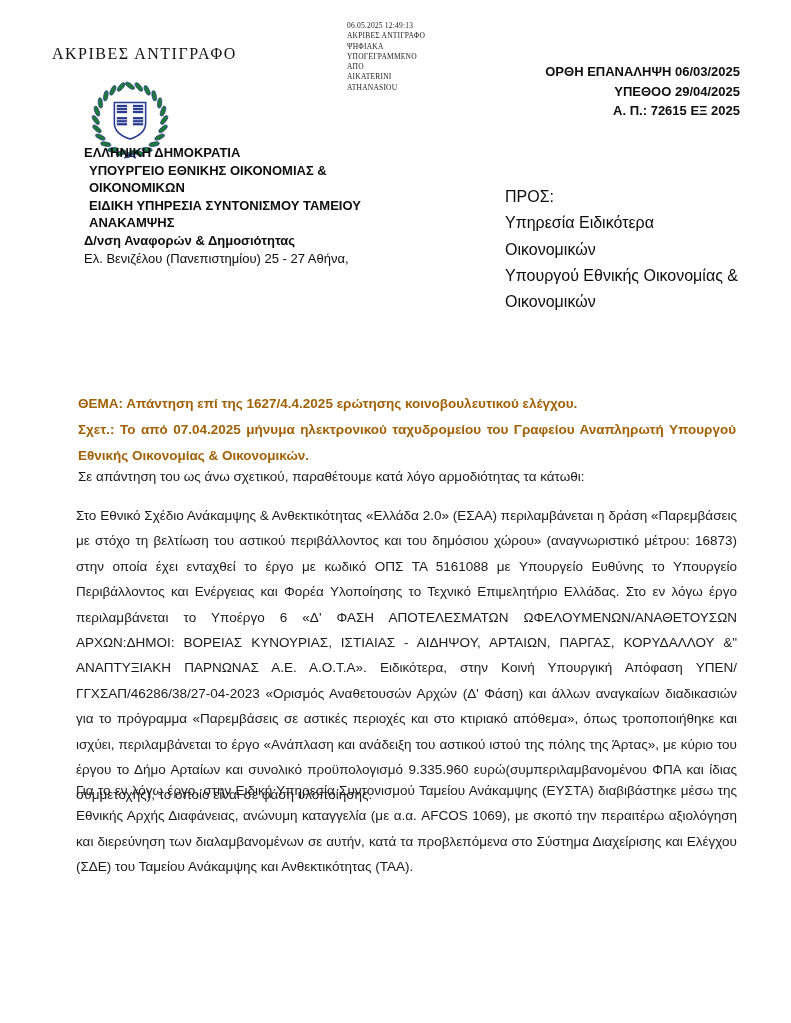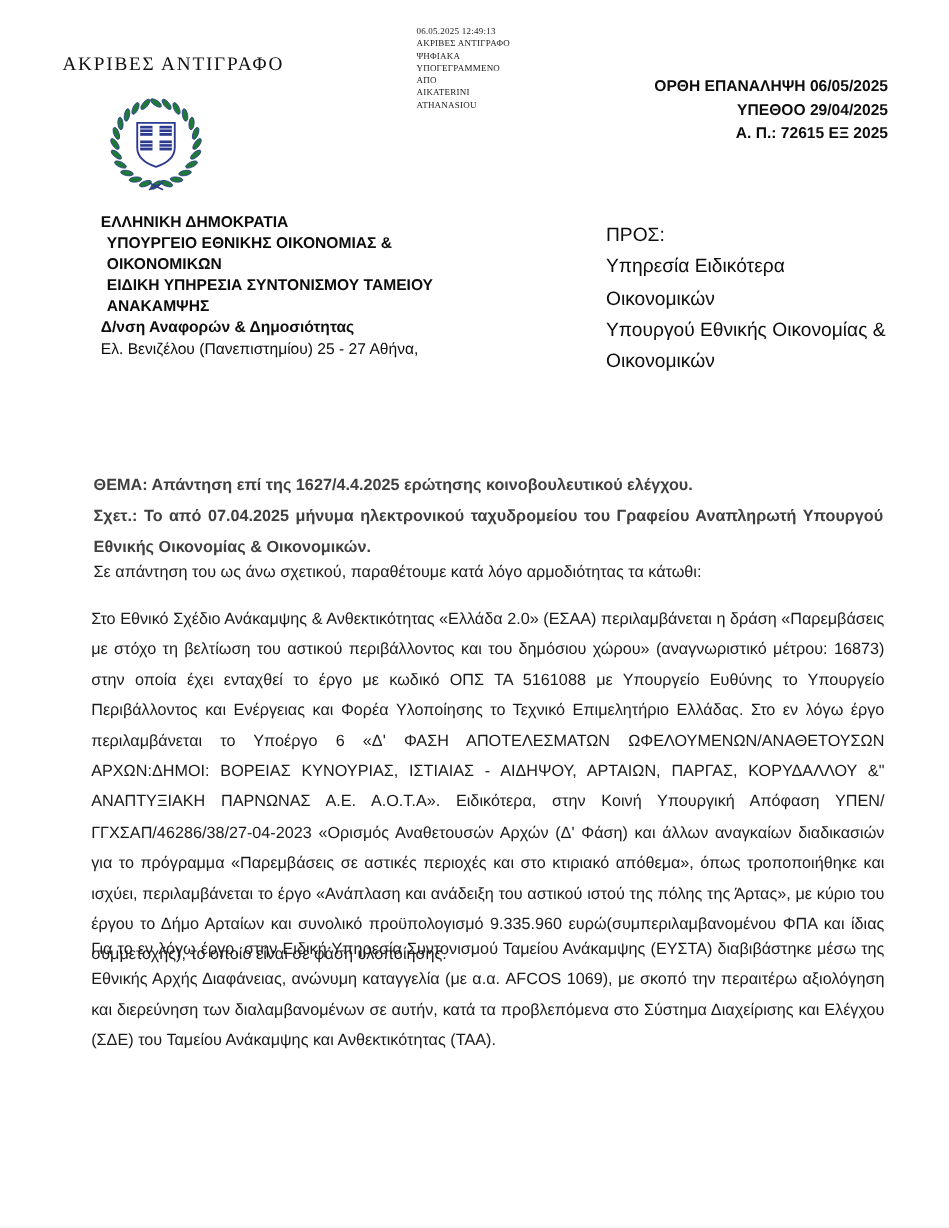--- a/index.html
+++ b/index.html
@@ -47,21 +47,21 @@
   }
   
   .emblem {
     position: absolute;
     left: 87px; top: 76px;
     width: 86px; height: 88px;
   }
   
   .sender {
     position: absolute;
-    left: 84px; top: 176px;
+    left: 84px; top: 144px;
     width: 340px;
     font-size: 13px;
     line-height: 17.6px;
     color: #0d0d0d;
   }
   .sender .b { font-weight: bold; }
   .sender .ind { margin-left: 5px; }
   
   .recipient {
     position: absolute;
@@ -73,21 +73,21 @@
     color: #0d0d0d;
   }
   
   .subject-block {
     position: absolute;
     left: 78px; top: 391px;
     width: 658px;
     font-weight: bold;
     font-size: 13.5px;
     line-height: 26px;
-    color: #404040;
+    color: #a16207;
   }
   .subject-block .ref { text-align: justify; }
   
   .intro {
     position: absolute;
     left: 78px; top: 469px;
     width: 660px;
     font-size: 13.5px;
     color: #1b1b1b;
   }
@@ -113,21 +113,21 @@
 
   <div class="sig-stamp">06.05.2025 12:49:13
 ΑΚΡΙΒΕΣ ΑΝΤΙΓΡΑΦΟ
 ΨΗΦΙΑΚΑ
 ΥΠΟΓΕΓΡΑΜΜΕΝΟ
 ΑΠΟ
 AIKATERINI
 ATHANASIOU</div>
 
   <div class="header-right">
-    <div>ΟΡΘΗ ΕΠΑΝΑΛΗΨΗ 06/05/2025</div>
+    <div>ΟΡΘΗ ΕΠΑΝΑΛΗΨΗ 06/03/2025</div>
     <div>ΥΠΕΘΟΟ 29/04/2025</div>
     <div>Α. Π.: 72615 ΕΞ 2025</div>
   </div>
 
   <div class="emblem">
     <svg viewBox="0 0 88 90" width="86" height="88" xmlns="http://www.w3.org/2000/svg">
       <defs>
         <ellipse id="lf" cx="0" cy="0" rx="5.4" ry="2.2" fill="#1f7a37" stroke="#2b3a8f" stroke-width="0.7"></ellipse>
       </defs>
 

